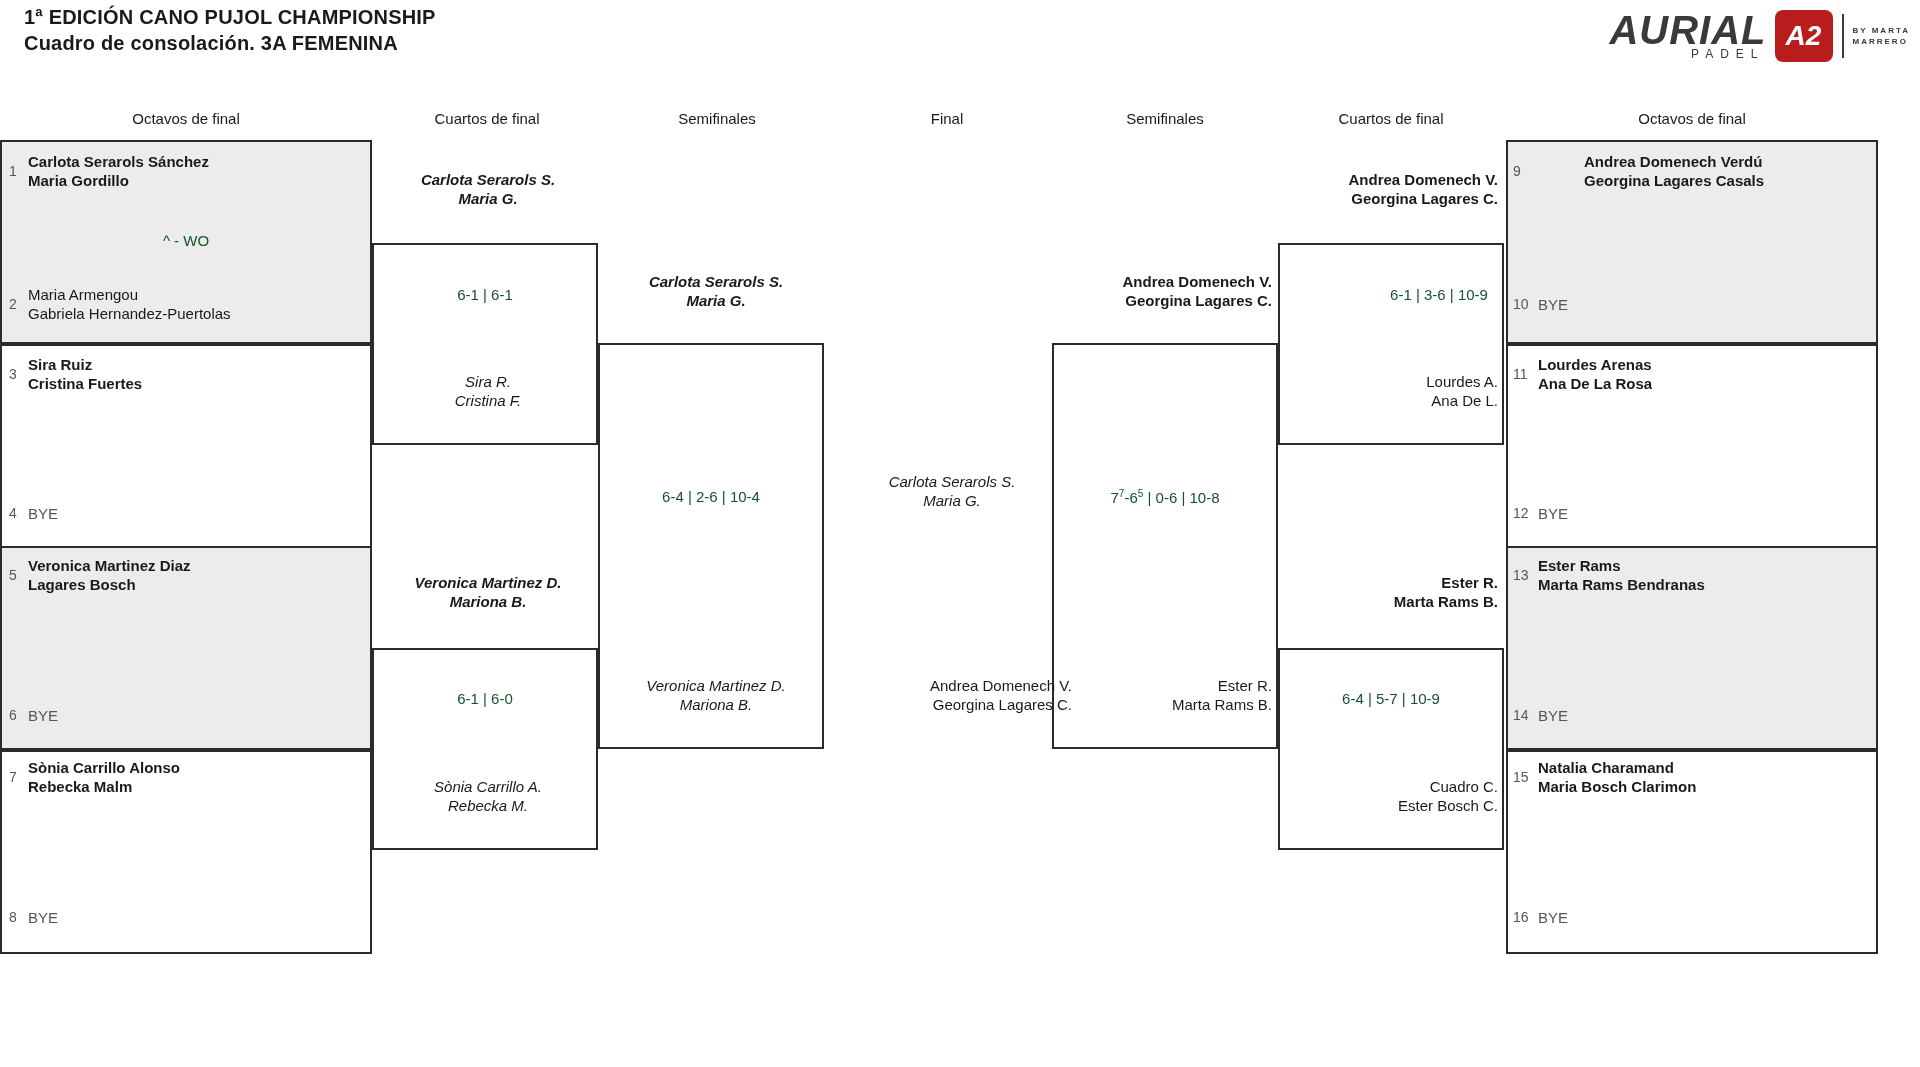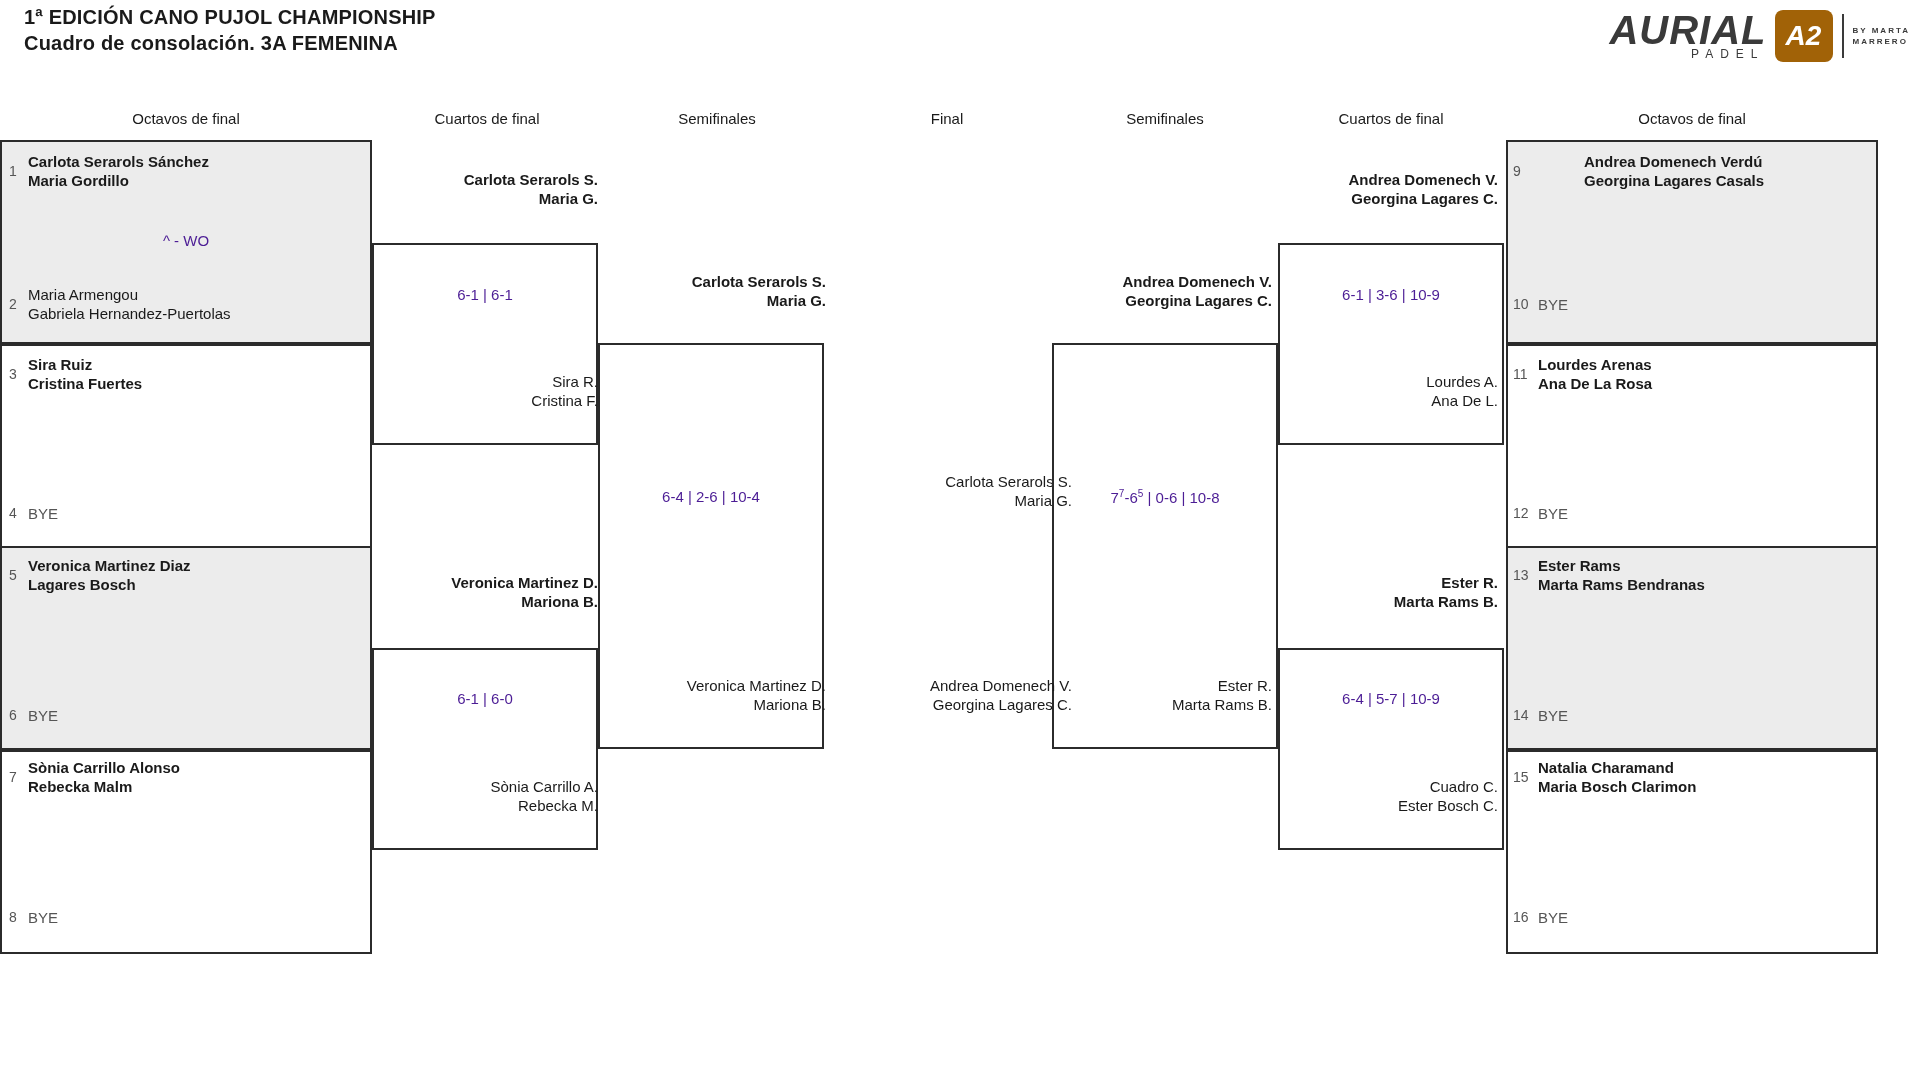--- a/index.html
+++ b/index.html
@@ -11,38 +11,38 @@
     position:relative;
     overflow:hidden;
   }
   .title-block{position:absolute;left:24px;top:4px;}
   .title-line{font-size:20px;font-weight:bold;line-height:26px;letter-spacing:0.2px;}
   
   .logo{position:absolute;right:10px;top:8px;display:flex;align-items:center;height:56px;margin-left:28px;}
   .logo-text{display:flex;flex-direction:column;align-items:flex-start;margin-right:8px;}
   .logo-aurial{font-size:40px;font-weight:bold;font-style:italic;letter-spacing:1px;line-height:38px;color:#3a3a3a;}
   .logo-padel{font-size:12px;letter-spacing:7px;color:#3a3a3a;align-self:flex-end;margin-top:-2px;margin-right:2px;}
-  .logo-badge{width:58px;height:52px;background:#a16207;border-radius:8px;display:flex;align-items:center;justify-content:center;}
+  .logo-badge{width:58px;height:52px;background:#b91c1c;border-radius:8px;display:flex;align-items:center;justify-content:center;}
   .logo-badge span{color:#fff;font-size:28px;font-weight:bold;font-style:italic;}
   .logo-divider{width:2px;height:44px;background:#3a3a3a;margin:0 9px;}
   .logo-by{font-size:8px;line-height:11px;letter-spacing:2px;font-weight:bold;color:#3a3a3a;}
 
   
   .round-head{position:absolute;font-size:15px;text-align:center;top:110px;}
 
   
   .box{position:absolute;box-sizing:border-box;border:2px solid #2b2b2b;}
   .shaded{background:#ececec;}
   .seed{position:absolute;font-size:14px;color:#555;}
   .team{position:absolute;font-size:15px;line-height:19px;}
   .team.b{font-weight:bold;}
   .bye{position:absolute;font-size:15px;color:#555;}
-  .score{position:absolute;font-size:15px;color:#4c1d95;text-align:center;}
+  .score{position:absolute;font-size:15px;color:#14532d;text-align:center;}
   .namer{position:absolute;font-size:15px;line-height:19px;text-align:right;}
-  .namel{position:absolute;font-size:15px;line-height:19px;text-align:right;}
+  .namel{position:absolute;font-size:15px;line-height:19px;text-align:center;font-style:italic;}
   sup{font-size:10px;vertical-align:super;}
 </style>
 </head>
 <body>
 
 <div class="title-block">
   <div class="title-line">1ª EDICIÓN CANO PUJOL CHAMPIONSHIP</div>
   <div class="title-line">Cuadro de consolación. 3A FEMENINA</div>
 </div>
 
@@ -190,21 +190,21 @@
 <div class="seed" style="left:1513px;top:909px;">16</div>
 <div class="bye" style="left:1538px;top:909px;">BYE</div>
 
 <div class="box" style="left:1278px;top:243px;width:226px;height:202px;"></div>
 <div class="box" style="left:1278px;top:648px;width:226px;height:202px;"></div>
 
 <div class="namer" style="left:1268px;top:170px;width:230px;font-weight:bold;">
   <div>Andrea Domenech V.</div>
   <div>Georgina Lagares C.</div>
 </div>
-<div class="score" style="left:1278px;top:286px;width:226px;">6-1 | 3-6 | 10-9</div>
+<div class="score" style="left:1278px;top:286px;width:226px;padding-left:48px;">6-1 | 3-6 | 10-9</div>
 <div class="namer" style="left:1268px;top:372px;width:230px;">
   <div>Lourdes A.</div>
   <div>Ana De L.</div>
 </div>
 
 <div class="namer" style="left:1268px;top:573px;width:230px;font-weight:bold;">
   <div>Ester R.</div>
   <div>Marta Rams B.</div>
 </div>
 <div class="score" style="left:1278px;top:690px;width:226px;">6-4 | 5-7 | 10-9</div>

